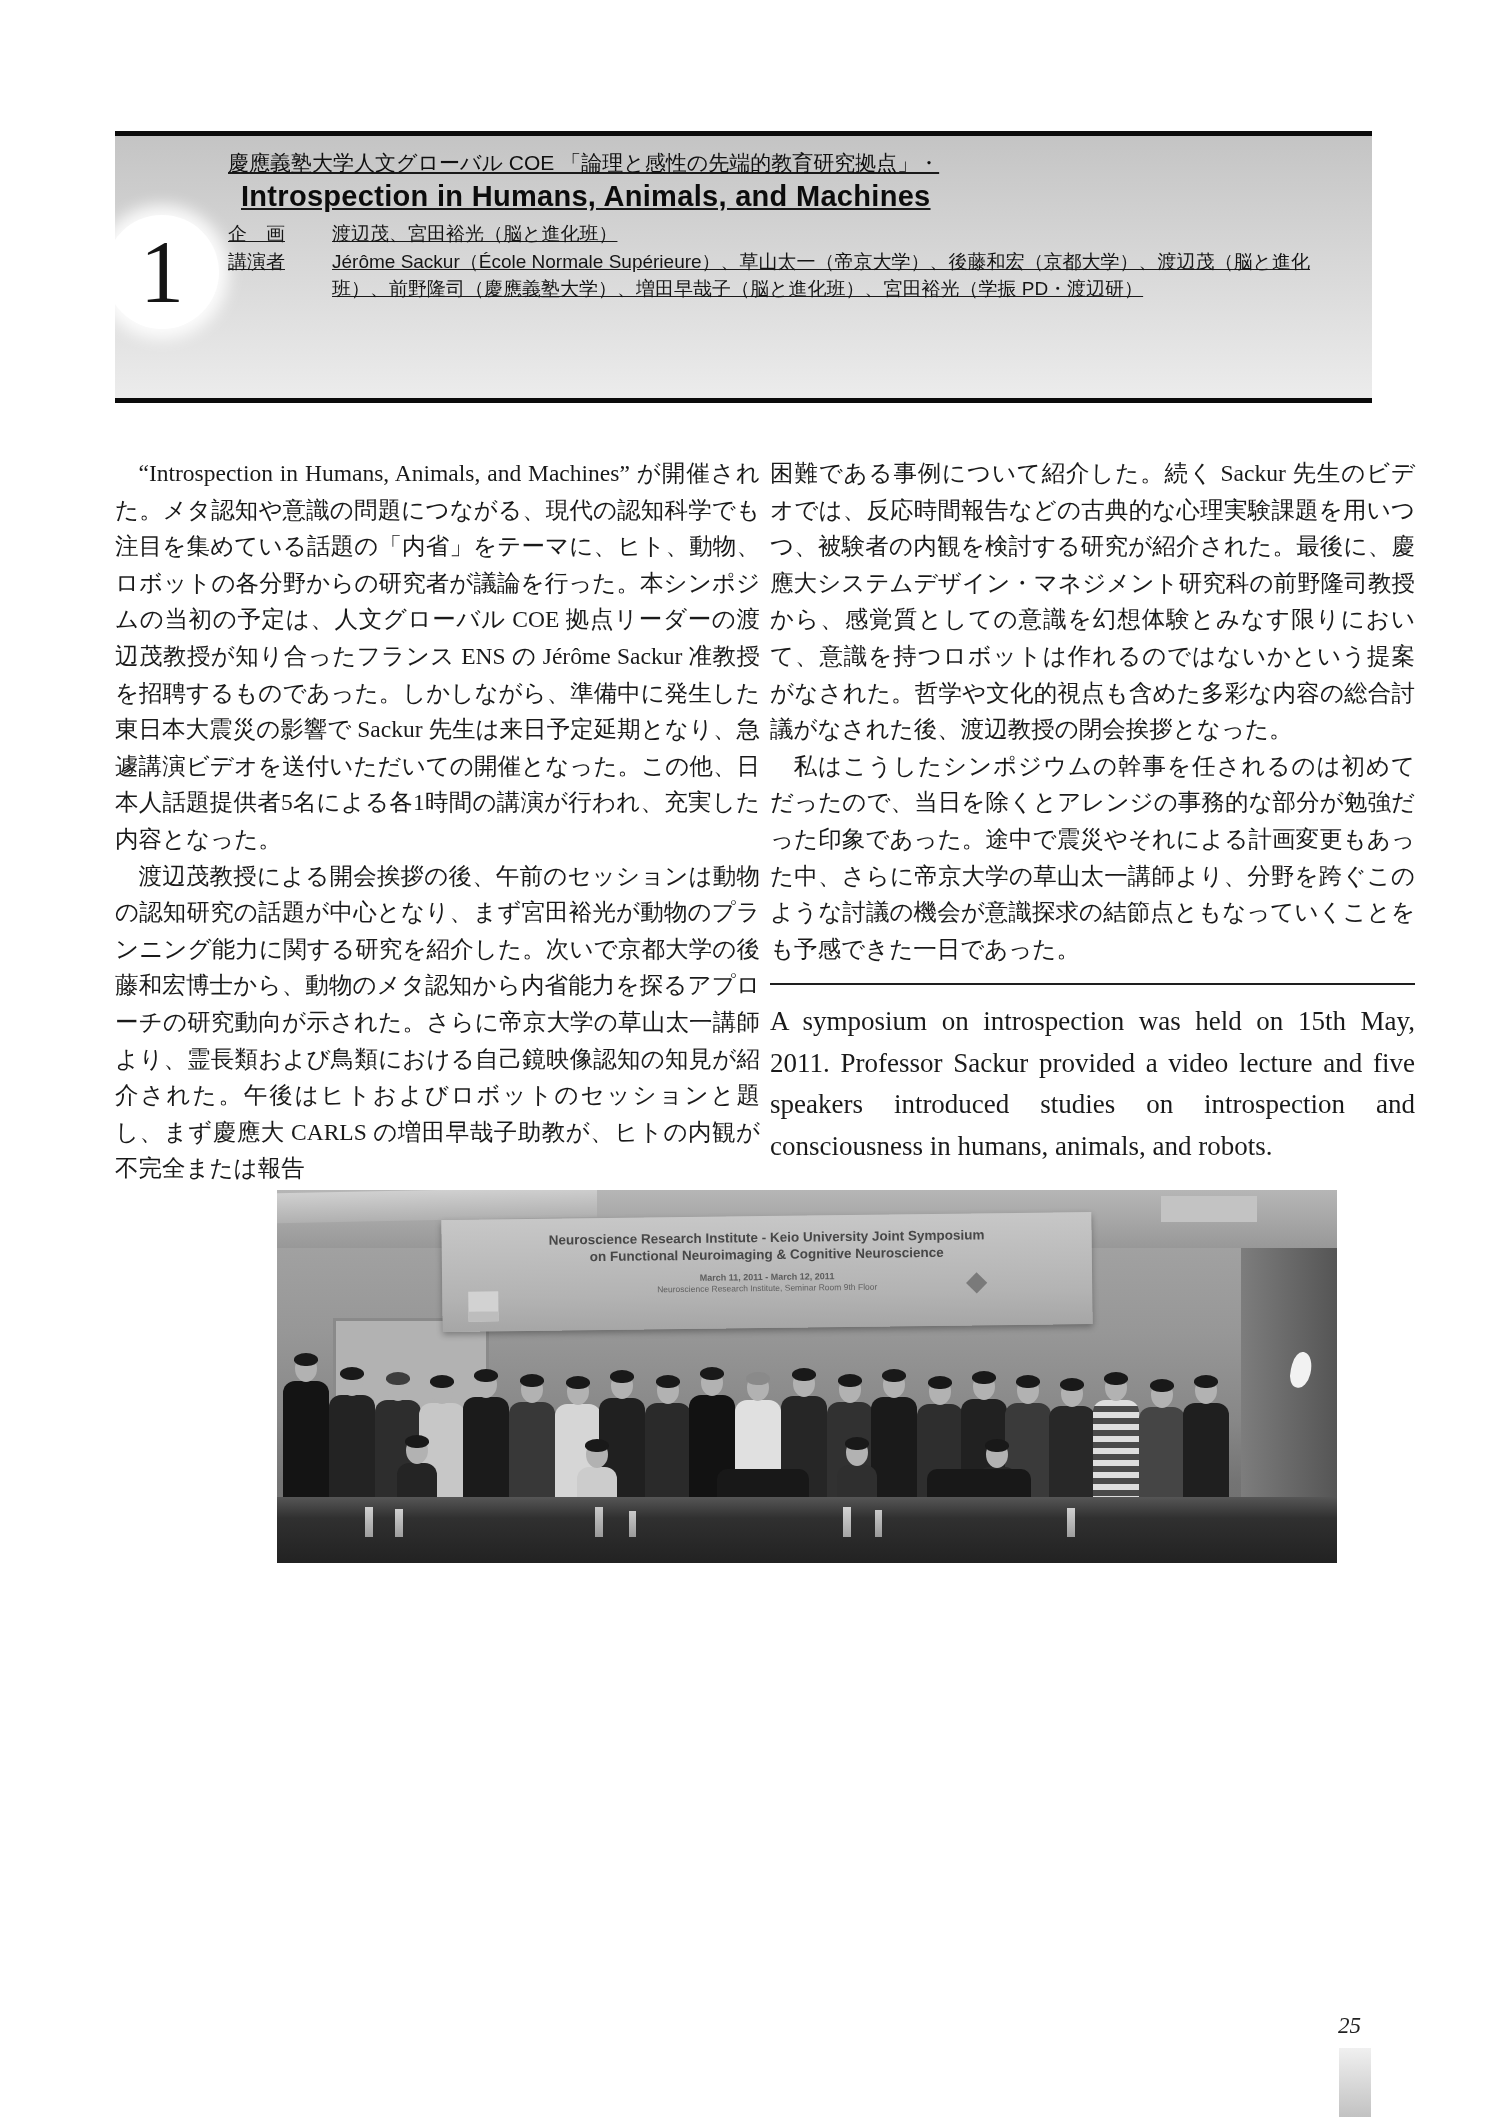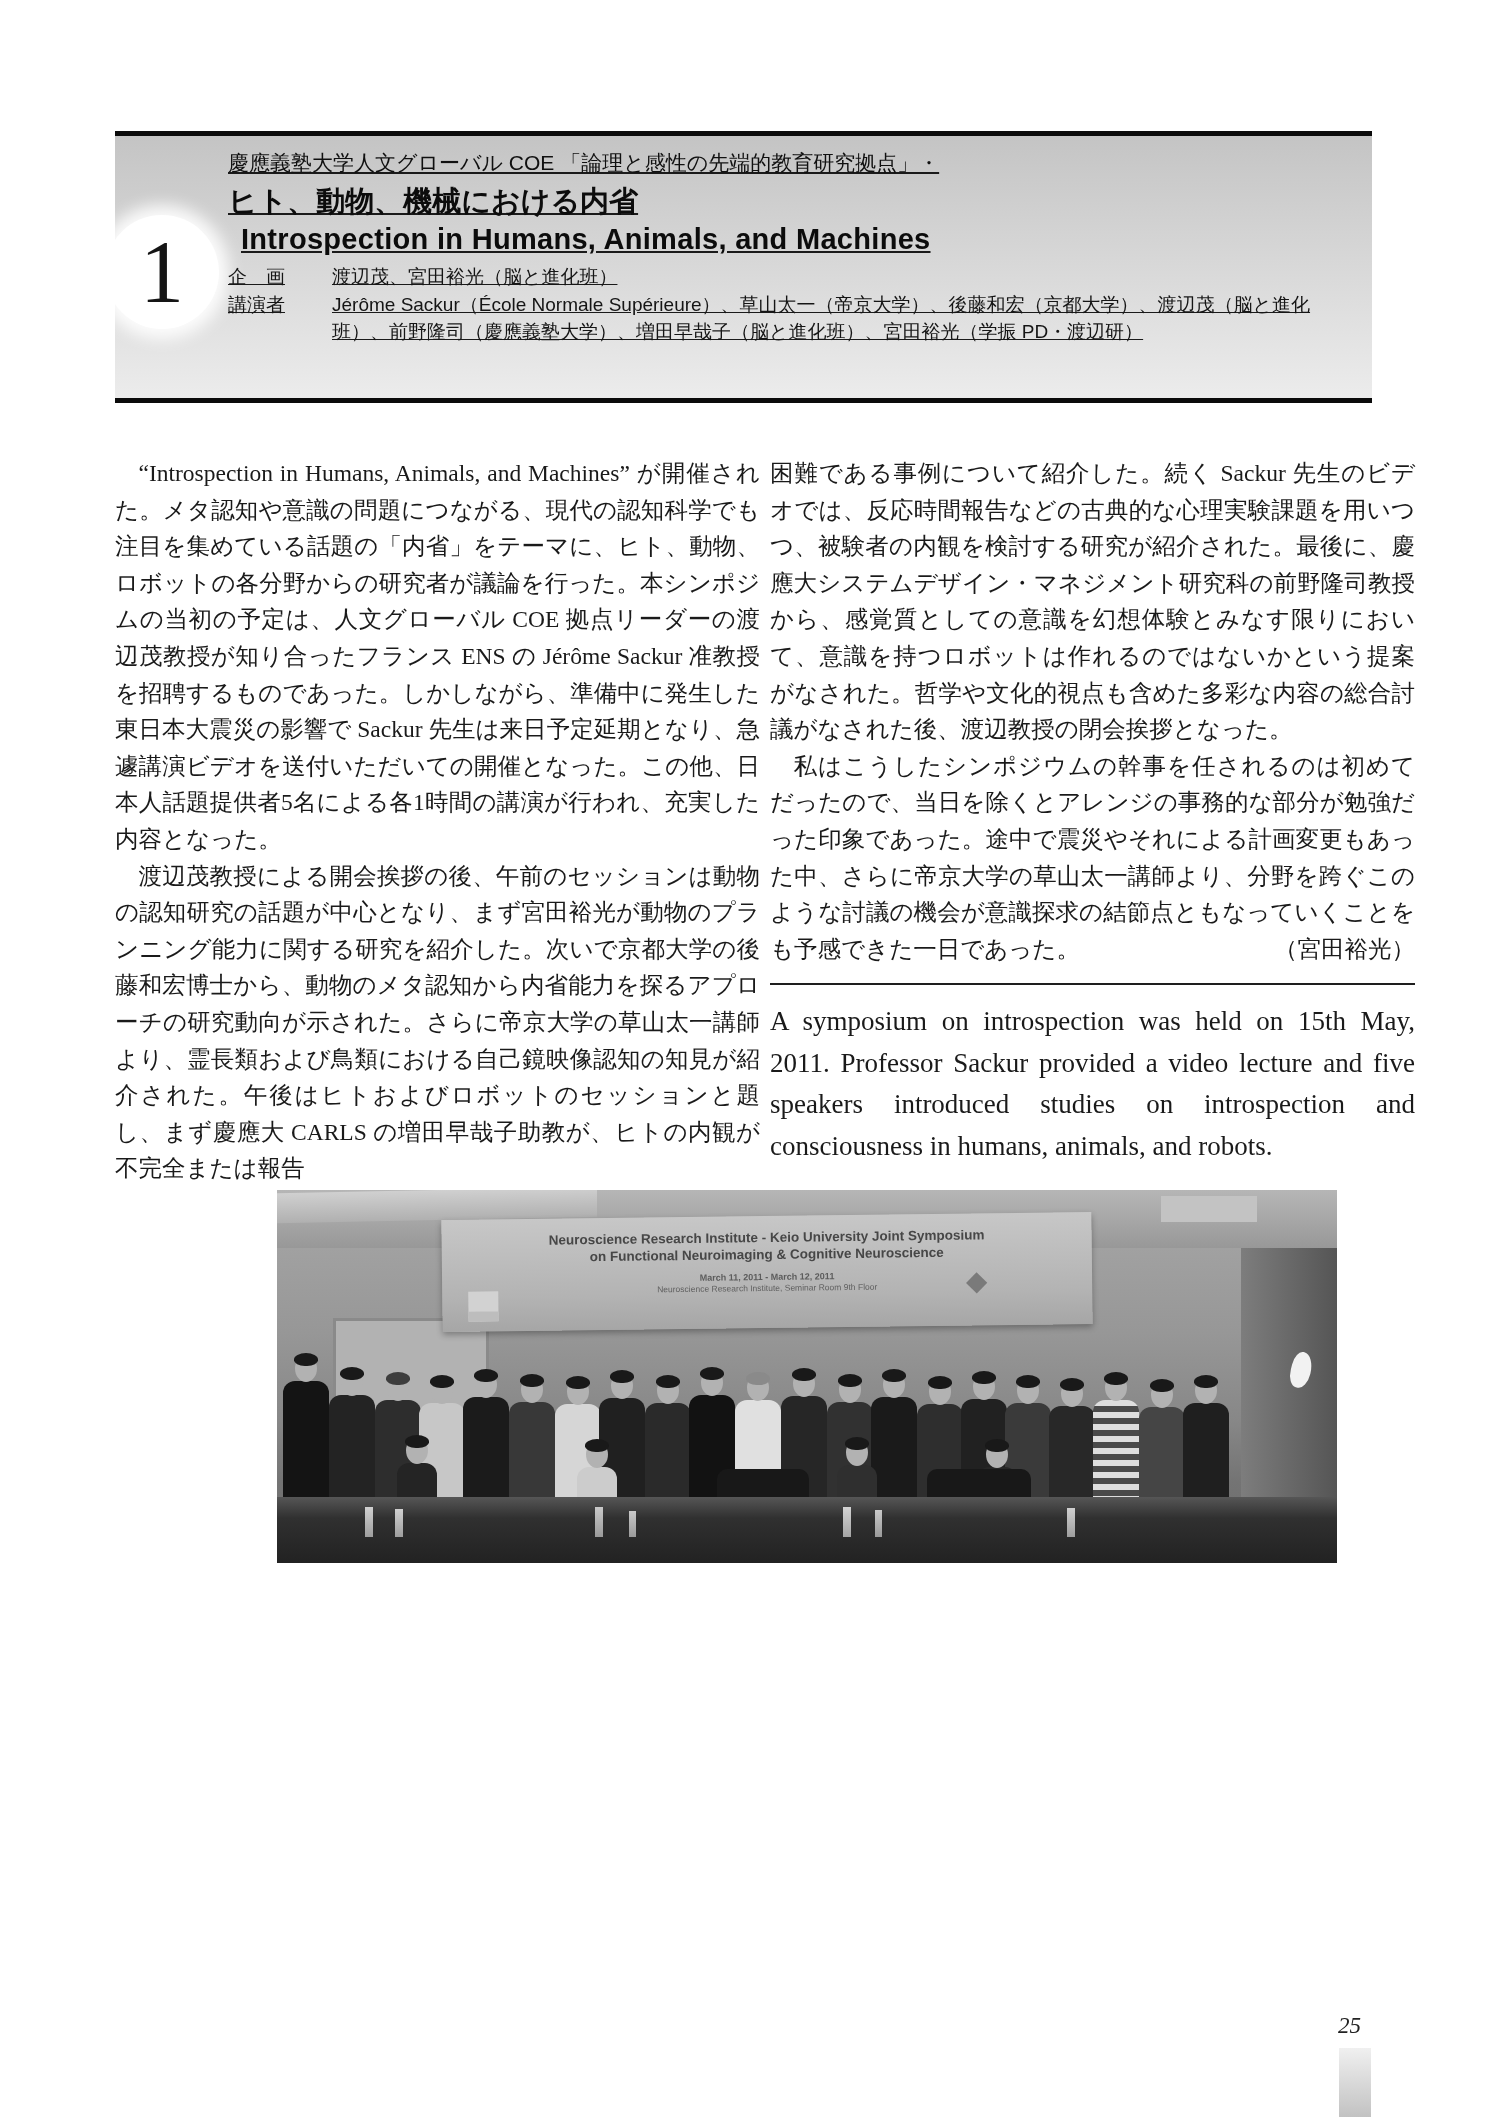--- a/index.html
+++ b/index.html
@@ -108,42 +108,40 @@
 </style>
 </head>
 <body>
 
 <header class="header-box">
   <div class="issue-circle">
     <span>1</span>
   </div>
   <div class="header-content">
     <div class="org-line">慶應義塾大学人文グローバル COE 「論理と感性の先端的教育研究拠点」・</div>
-    <h1 class="title-ja">ヒト、動物、機械における内省</h1>
     <h2 class="title-en">Introspection in Humans, Animals, and Machines</h2>
     <div class="detail-row">
       <span class="dl">企　画</span>
       <span class="dv">渡辺茂、宮田裕光（脳と進化班）</span>
     </div>
     <div class="detail-row">
       <span class="dl">講演者</span>
       <span class="dv">Jérôme Sackur（École Normale Supérieure）、草山太一（帝京大学）、後藤和宏（京都大学）、渡辺茂（脳と進化班）、前野隆司（慶應義塾大学）、増田早哉子（脳と進化班）、宮田裕光（学振 PD・渡辺研）</span>
     </div>
   </div>
 </header>
 
 <main>
   <div class="col col-left">
     <p class="indent">“Introspection in Humans, Animals, and Machines” が開催された。メタ認知や意識の問題につながる、現代の認知科学でも注目を集めている話題の「内省」をテーマに、ヒト、動物、ロボットの各分野からの研究者が議論を行った。本シンポジムの当初の予定は、人文グローバル COE 拠点リーダーの渡辺茂教授が知り合ったフランス ENS の Jérôme Sackur 准教授を招聘するものであった。しかしながら、準備中に発生した東日本大震災の影響で Sackur 先生は来日予定延期となり、急遽講演ビデオを送付いただいての開催となった。この他、日本人話題提供者5名による各1時間の講演が行われ、充実した内容となった。</p>
     <p class="indent">渡辺茂教授による開会挨拶の後、午前のセッションは動物の認知研究の話題が中心となり、まず宮田裕光が動物のプランニング能力に関する研究を紹介した。次いで京都大学の後藤和宏博士から、動物のメタ認知から内省能力を探るアプローチの研究動向が示された。さらに帝京大学の草山太一講師より、霊長類および鳥類における自己鏡映像認知の知見が紹介された。午後はヒトおよびロボットのセッションと題し、まず慶應大 CARLS の増田早哉子助教が、ヒトの内観が不完全または報告</p>
   </div>
   <div class="col col-right">
     <p>困難である事例について紹介した。続く Sackur 先生のビデオでは、反応時間報告などの古典的な心理実験課題を用いつつ、被験者の内観を検討する研究が紹介された。最後に、慶應大システムデザイン・マネジメント研究科の前野隆司教授から、感覚質としての意識を幻想体験とみなす限りにおいて、意識を持つロボットは作れるのではないかという提案がなされた。哲学や文化的視点も含めた多彩な内容の総合討議がなされた後、渡辺教授の閉会挨拶となった。</p>
     <p class="indent">私はこうしたシンポジウムの幹事を任されるのは初めてだったので、当日を除くとアレンジの事務的な部分が勉強だった印象であった。途中で震災やそれによる計画変更もあった中、さらに帝京大学の草山太一講師より、分野を跨ぐこのような討議の機会が意識探求の結節点ともなっていくことをも予感できた一日であった。</p>
-    <div class="byline">（宮田裕光）</div>
     <hr class="summary-divider">
     <p class="english">A symposium on introspection was held on 15th May, 2011. Professor Sackur provided a video lecture and five speakers introduced studies on introspection and consciousness in humans, animals, and robots.</p>
   </div>
 </main>
 
 <figure class="photo" style="margin:0;">
   <div class="ceiling"></div>
   <div class="ceiling-beam"></div>
   <div class="ceiling-panel"></div>
   <div class="flipchart"></div>

